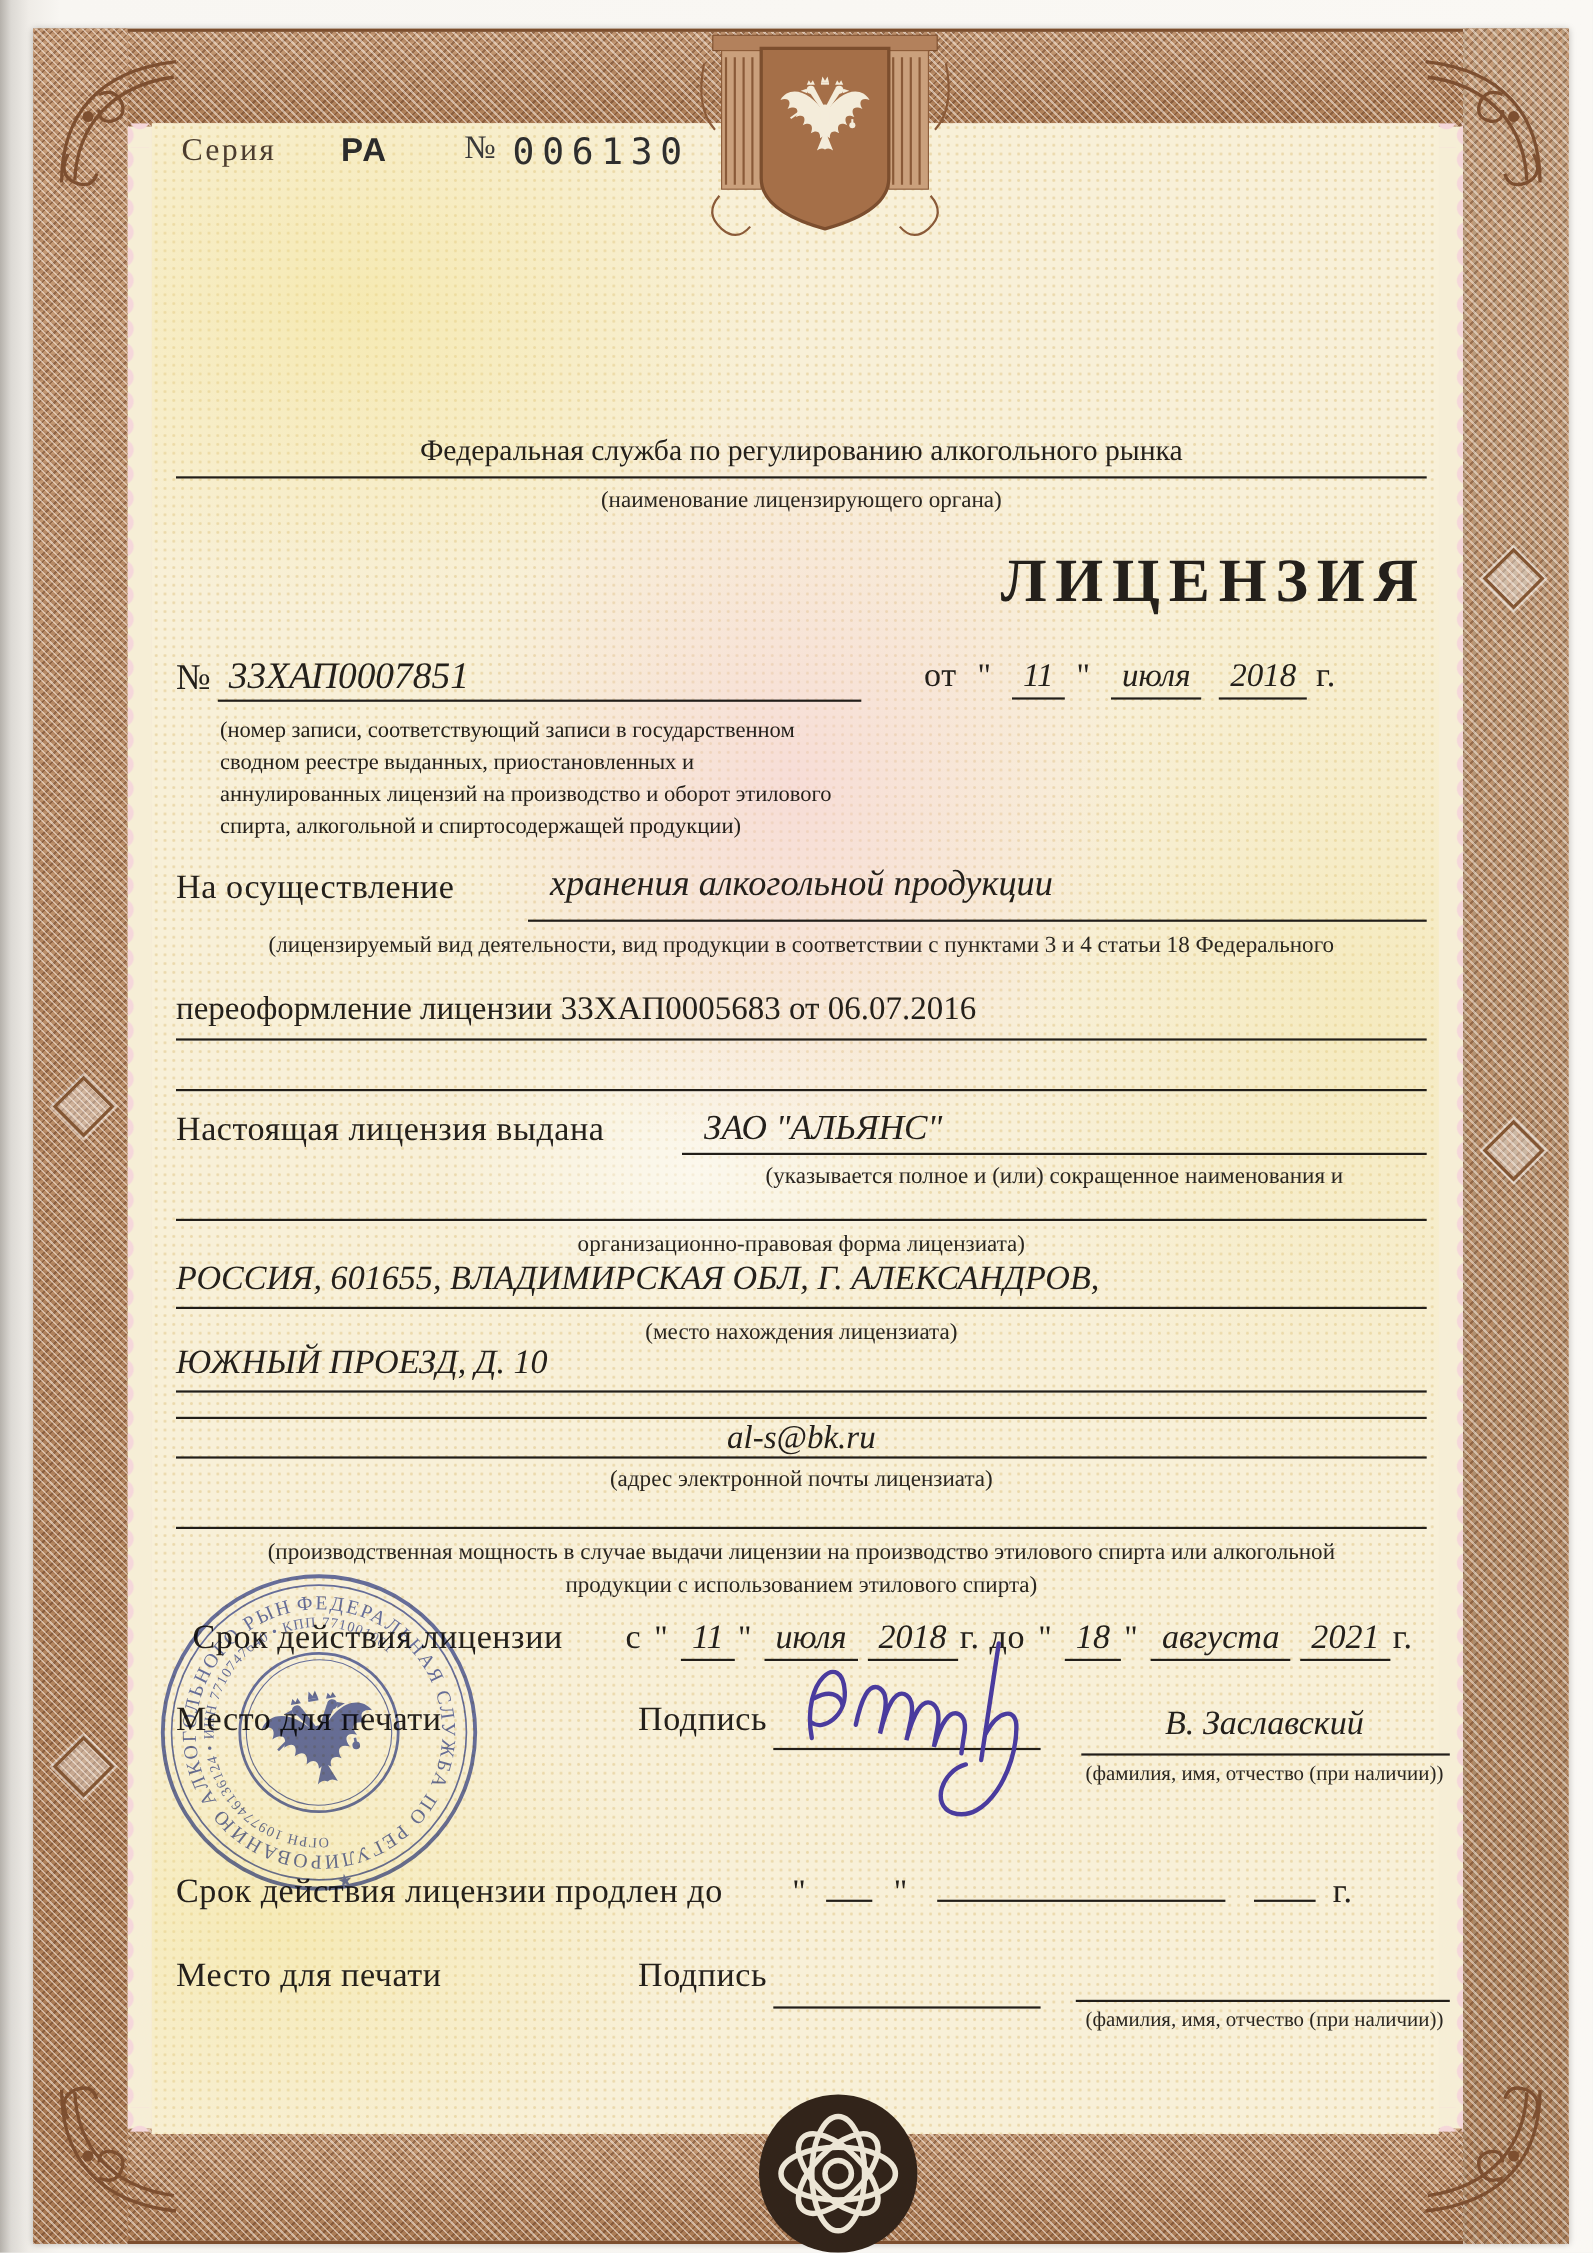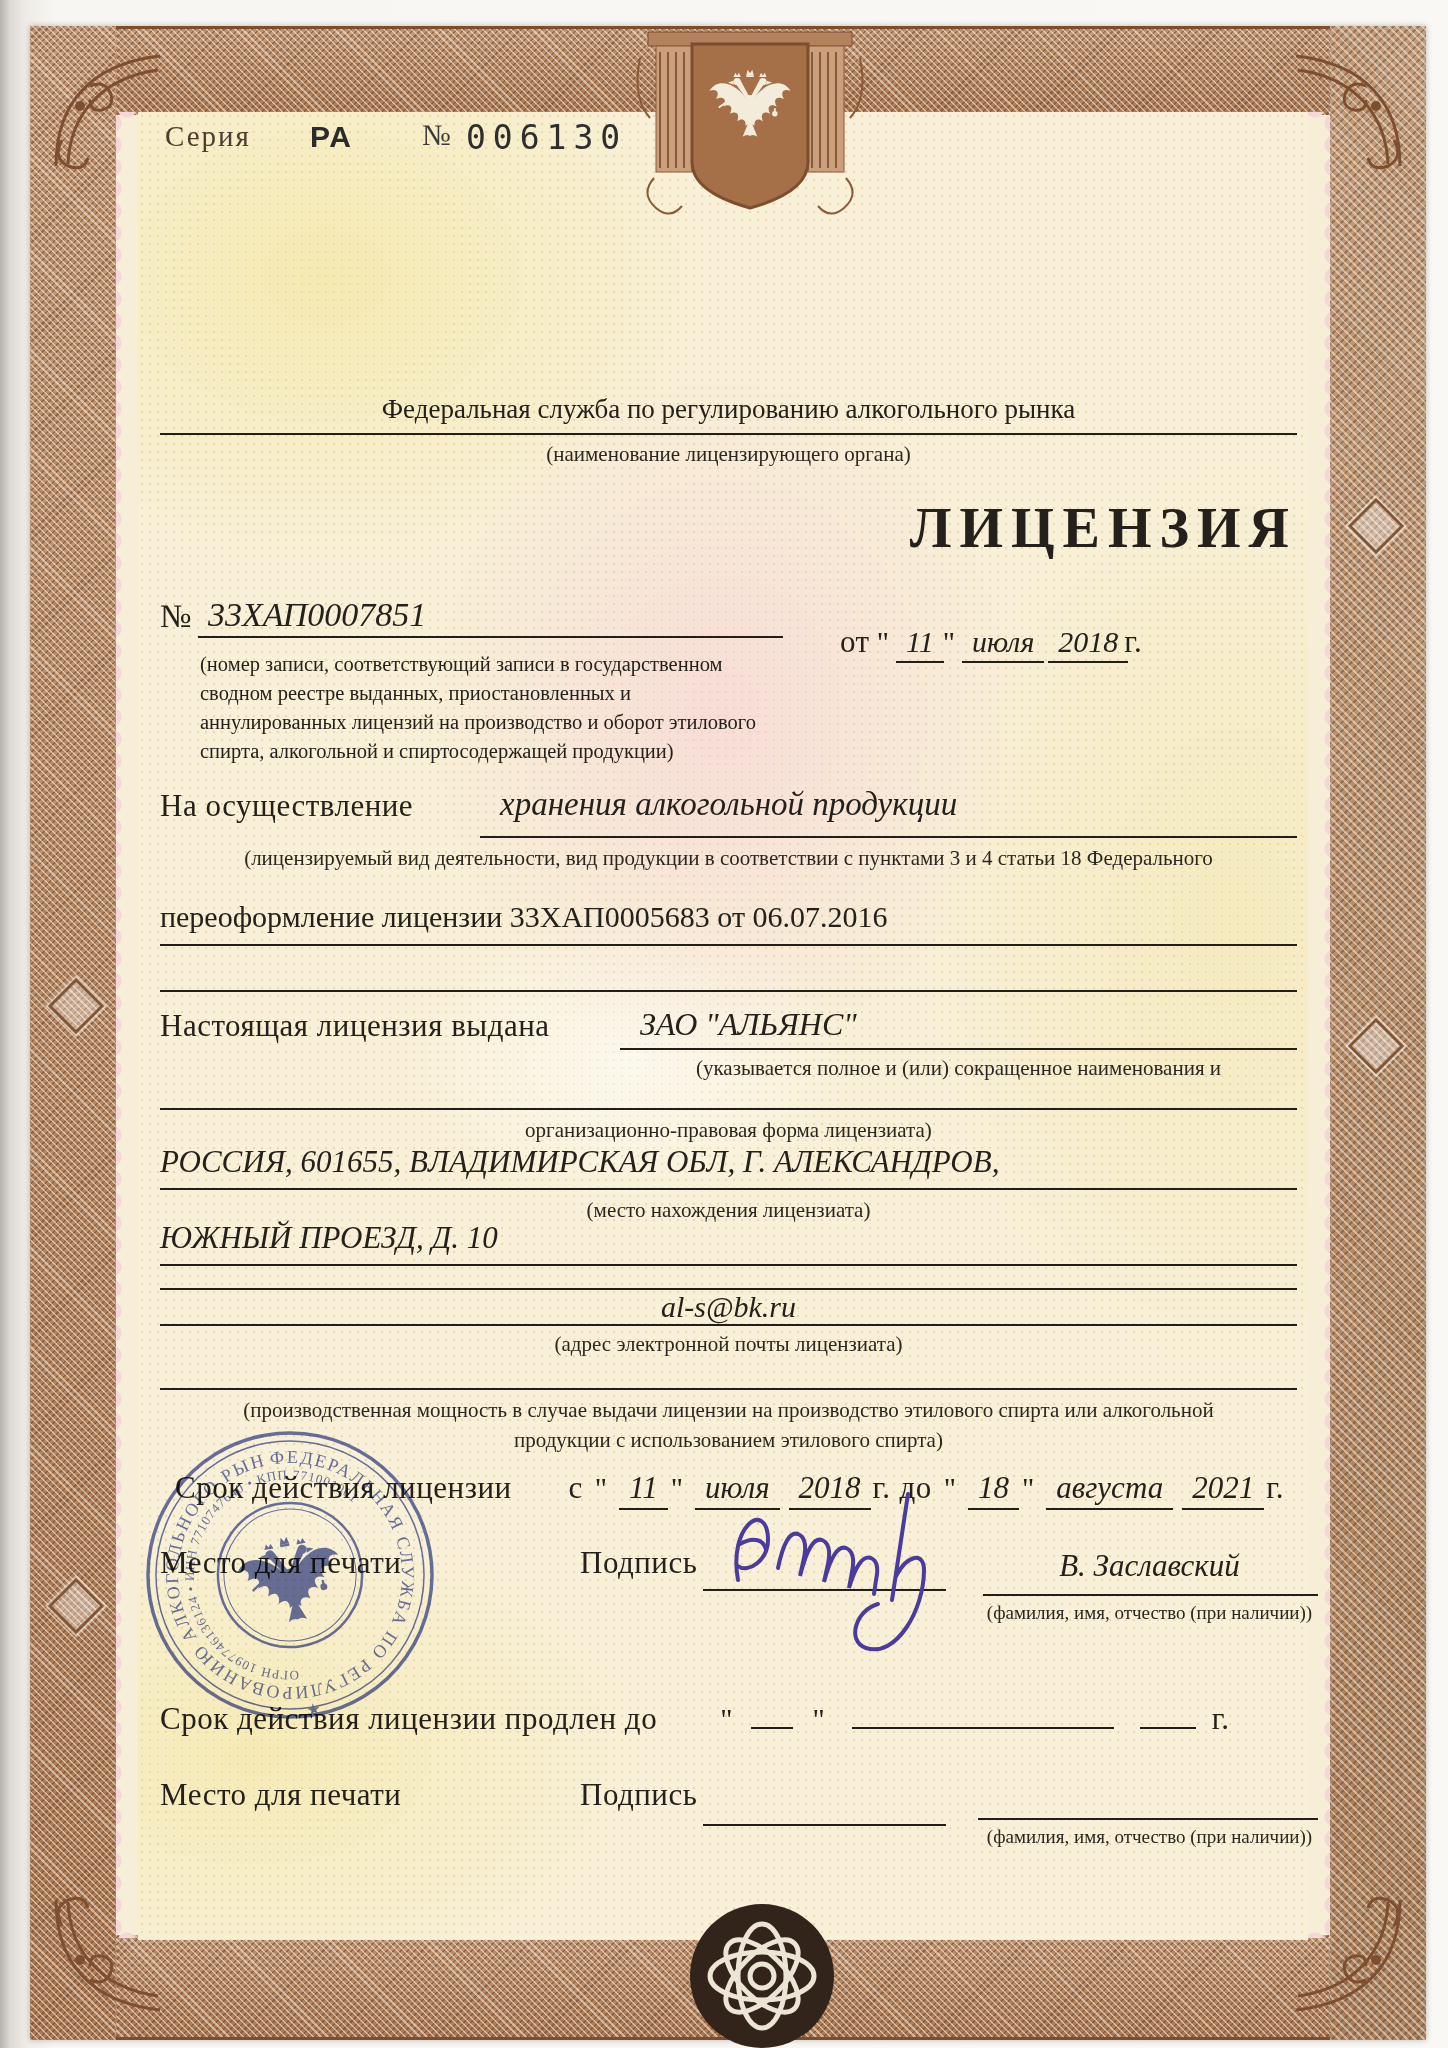--- a/index.html
+++ b/index.html
@@ -158,21 +158,21 @@
         <span class="abs numsign" style="left:262px;top:6px">№</span>
         <span class="abs numval" style="left:306px;top:6px">006130</span>
 
         <div class="abs org" style="left:0;right:0;top:282px">Федеральная служба по регулированию алкогольного рынка</div>
         <div class="abs cap" style="left:0;right:0;top:330px">(наименование лицензирующего органа)</div>
 
         <div class="abs title" style="left:0;right:0;top:384px">ЛИЦЕНЗИЯ</div>
 
         <span class="abs lbl" style="left:0;top:486px;font-size:33px">№</span>
         <span class="abs val" style="left:38px;top:484px;width:565px;font-size:34px">33ХАП0007851</span>
-        <div class="abs flexrow" style="left:680px;top:512px;gap:4px">
+        <div class="abs flexrow" style="left:680px;top:484px;gap:16px">
           <span class="lbl">от</span>
           <span class="q">"</span>
           <span class="val" style="font-size:30px">11</span>
           <span class="q" style="margin-left:-8px">"</span>
           <span class="val" style="font-size:30px">июля</span>
           <span class="val" style="font-size:30px">2018</span>
           <span class="lbl" style="margin-left:-8px">г.</span>
         </div>
 
         <div class="abs" style="left:40px;top:538px;font-size:20.5px;line-height:29px">

